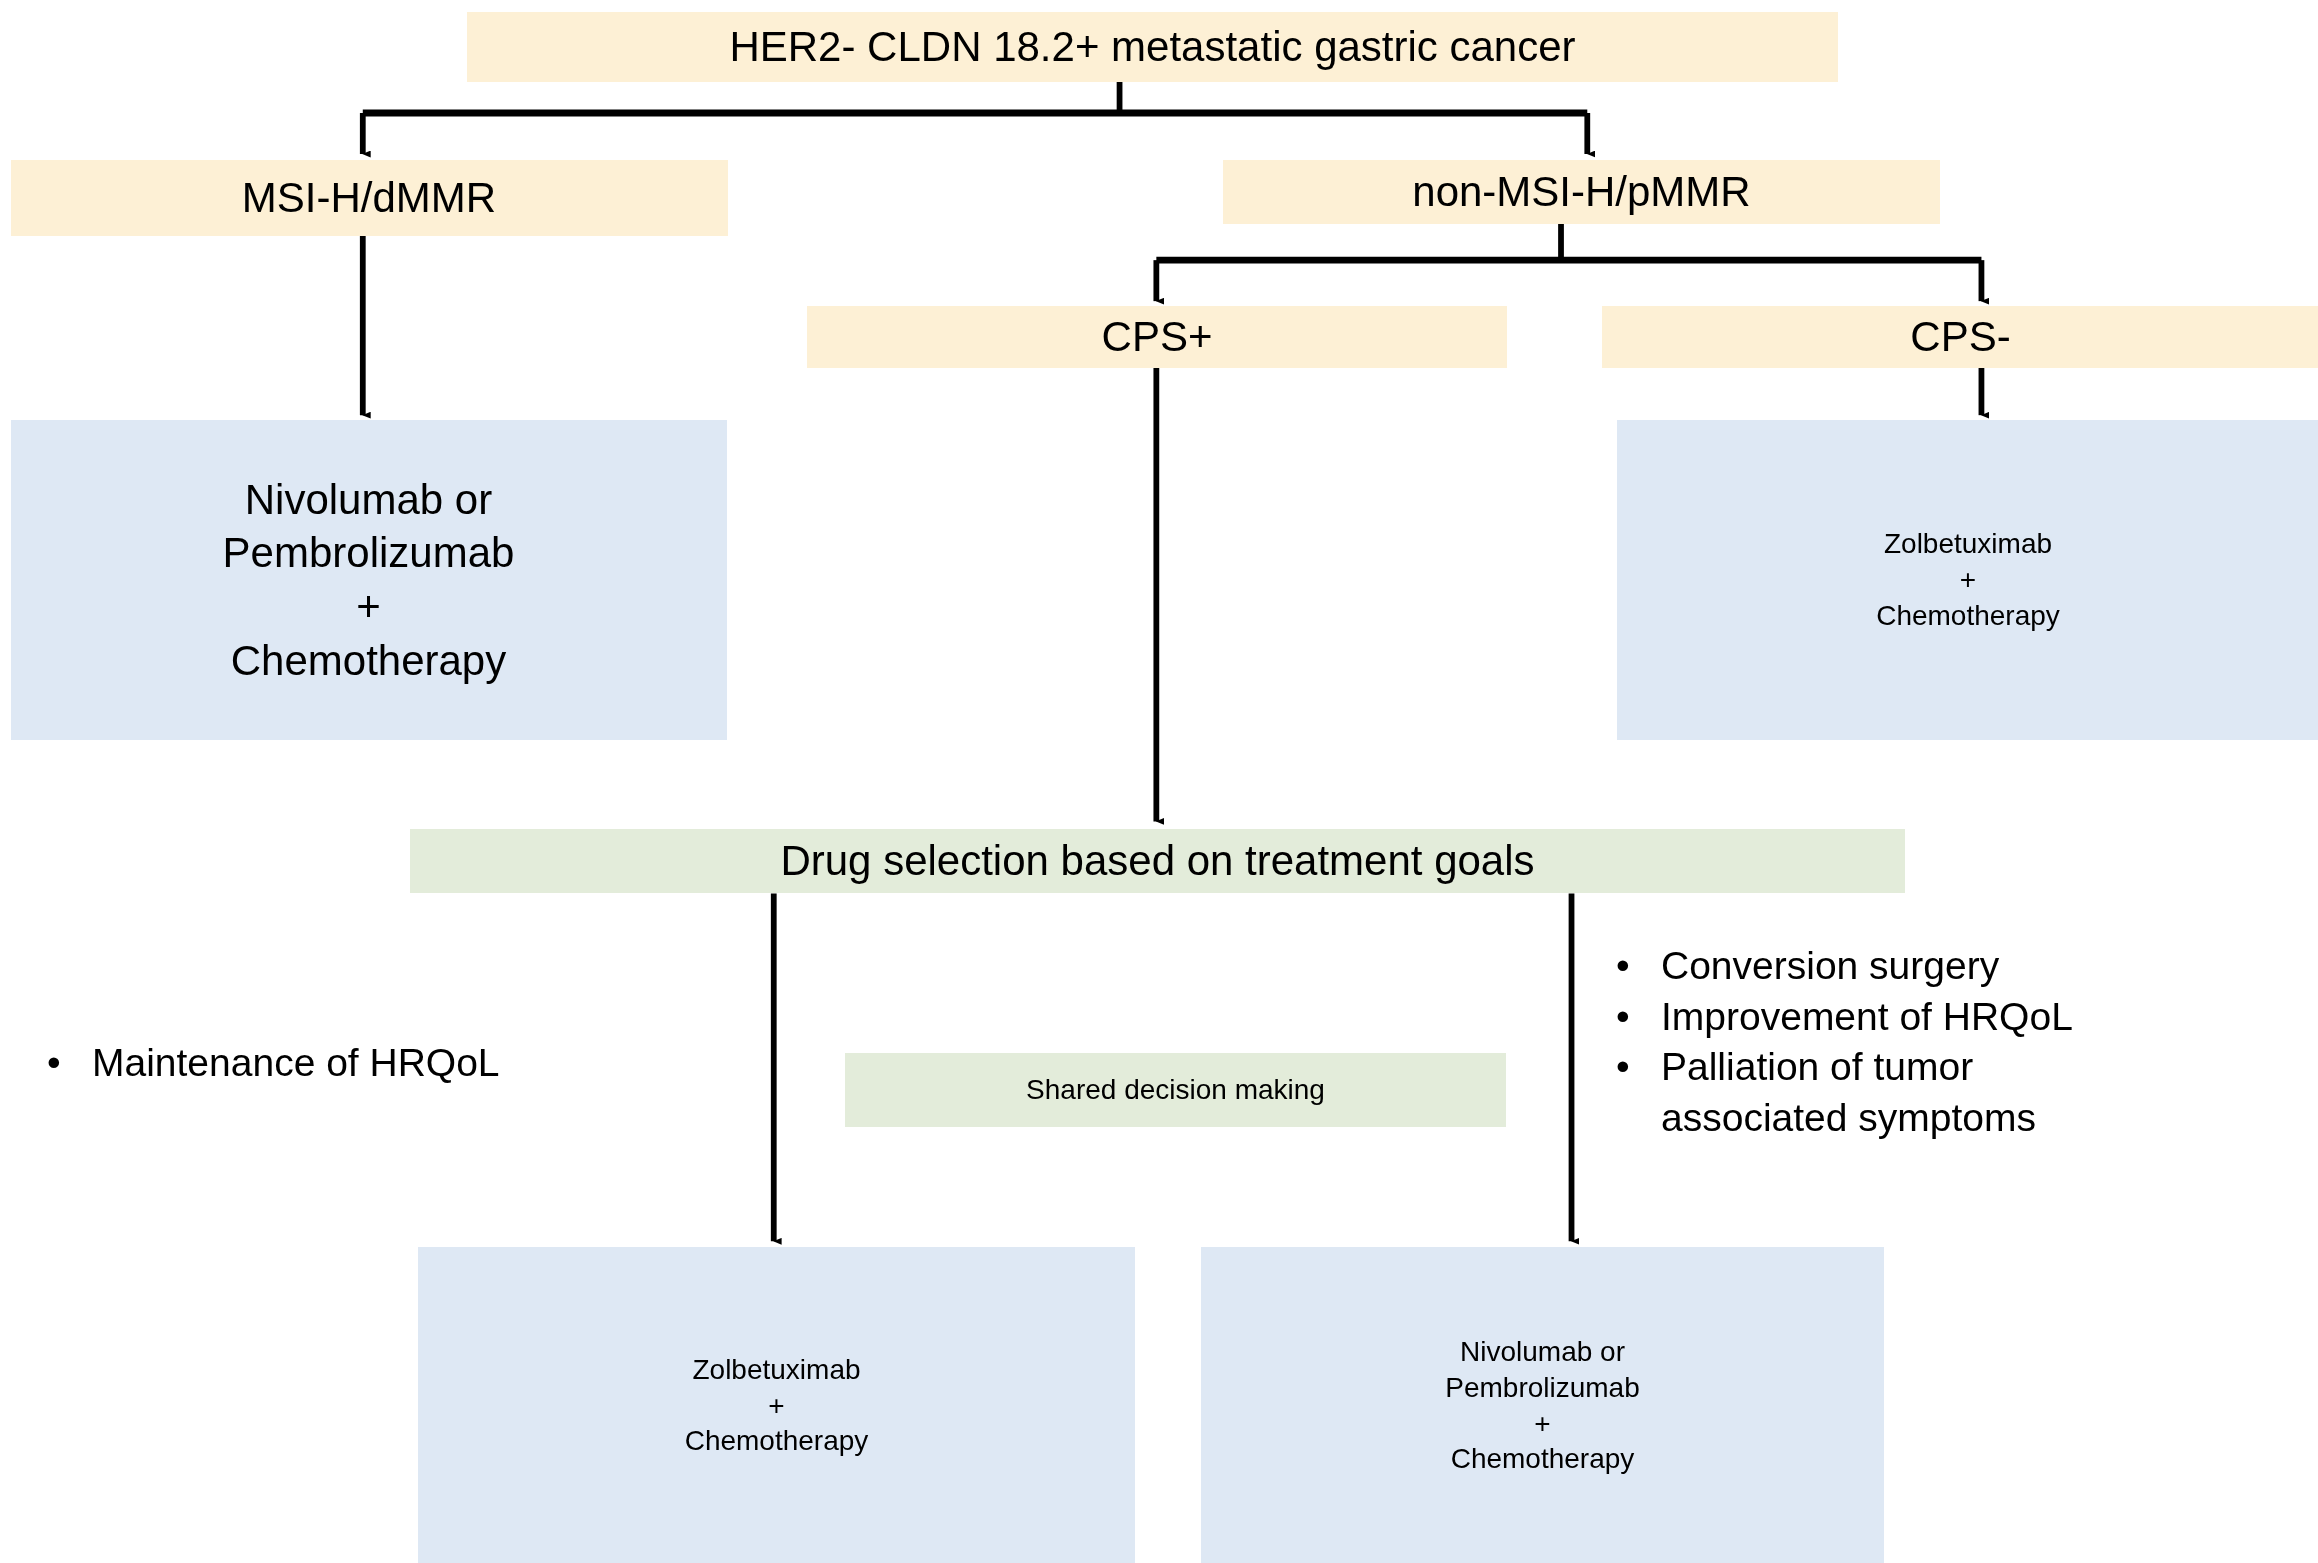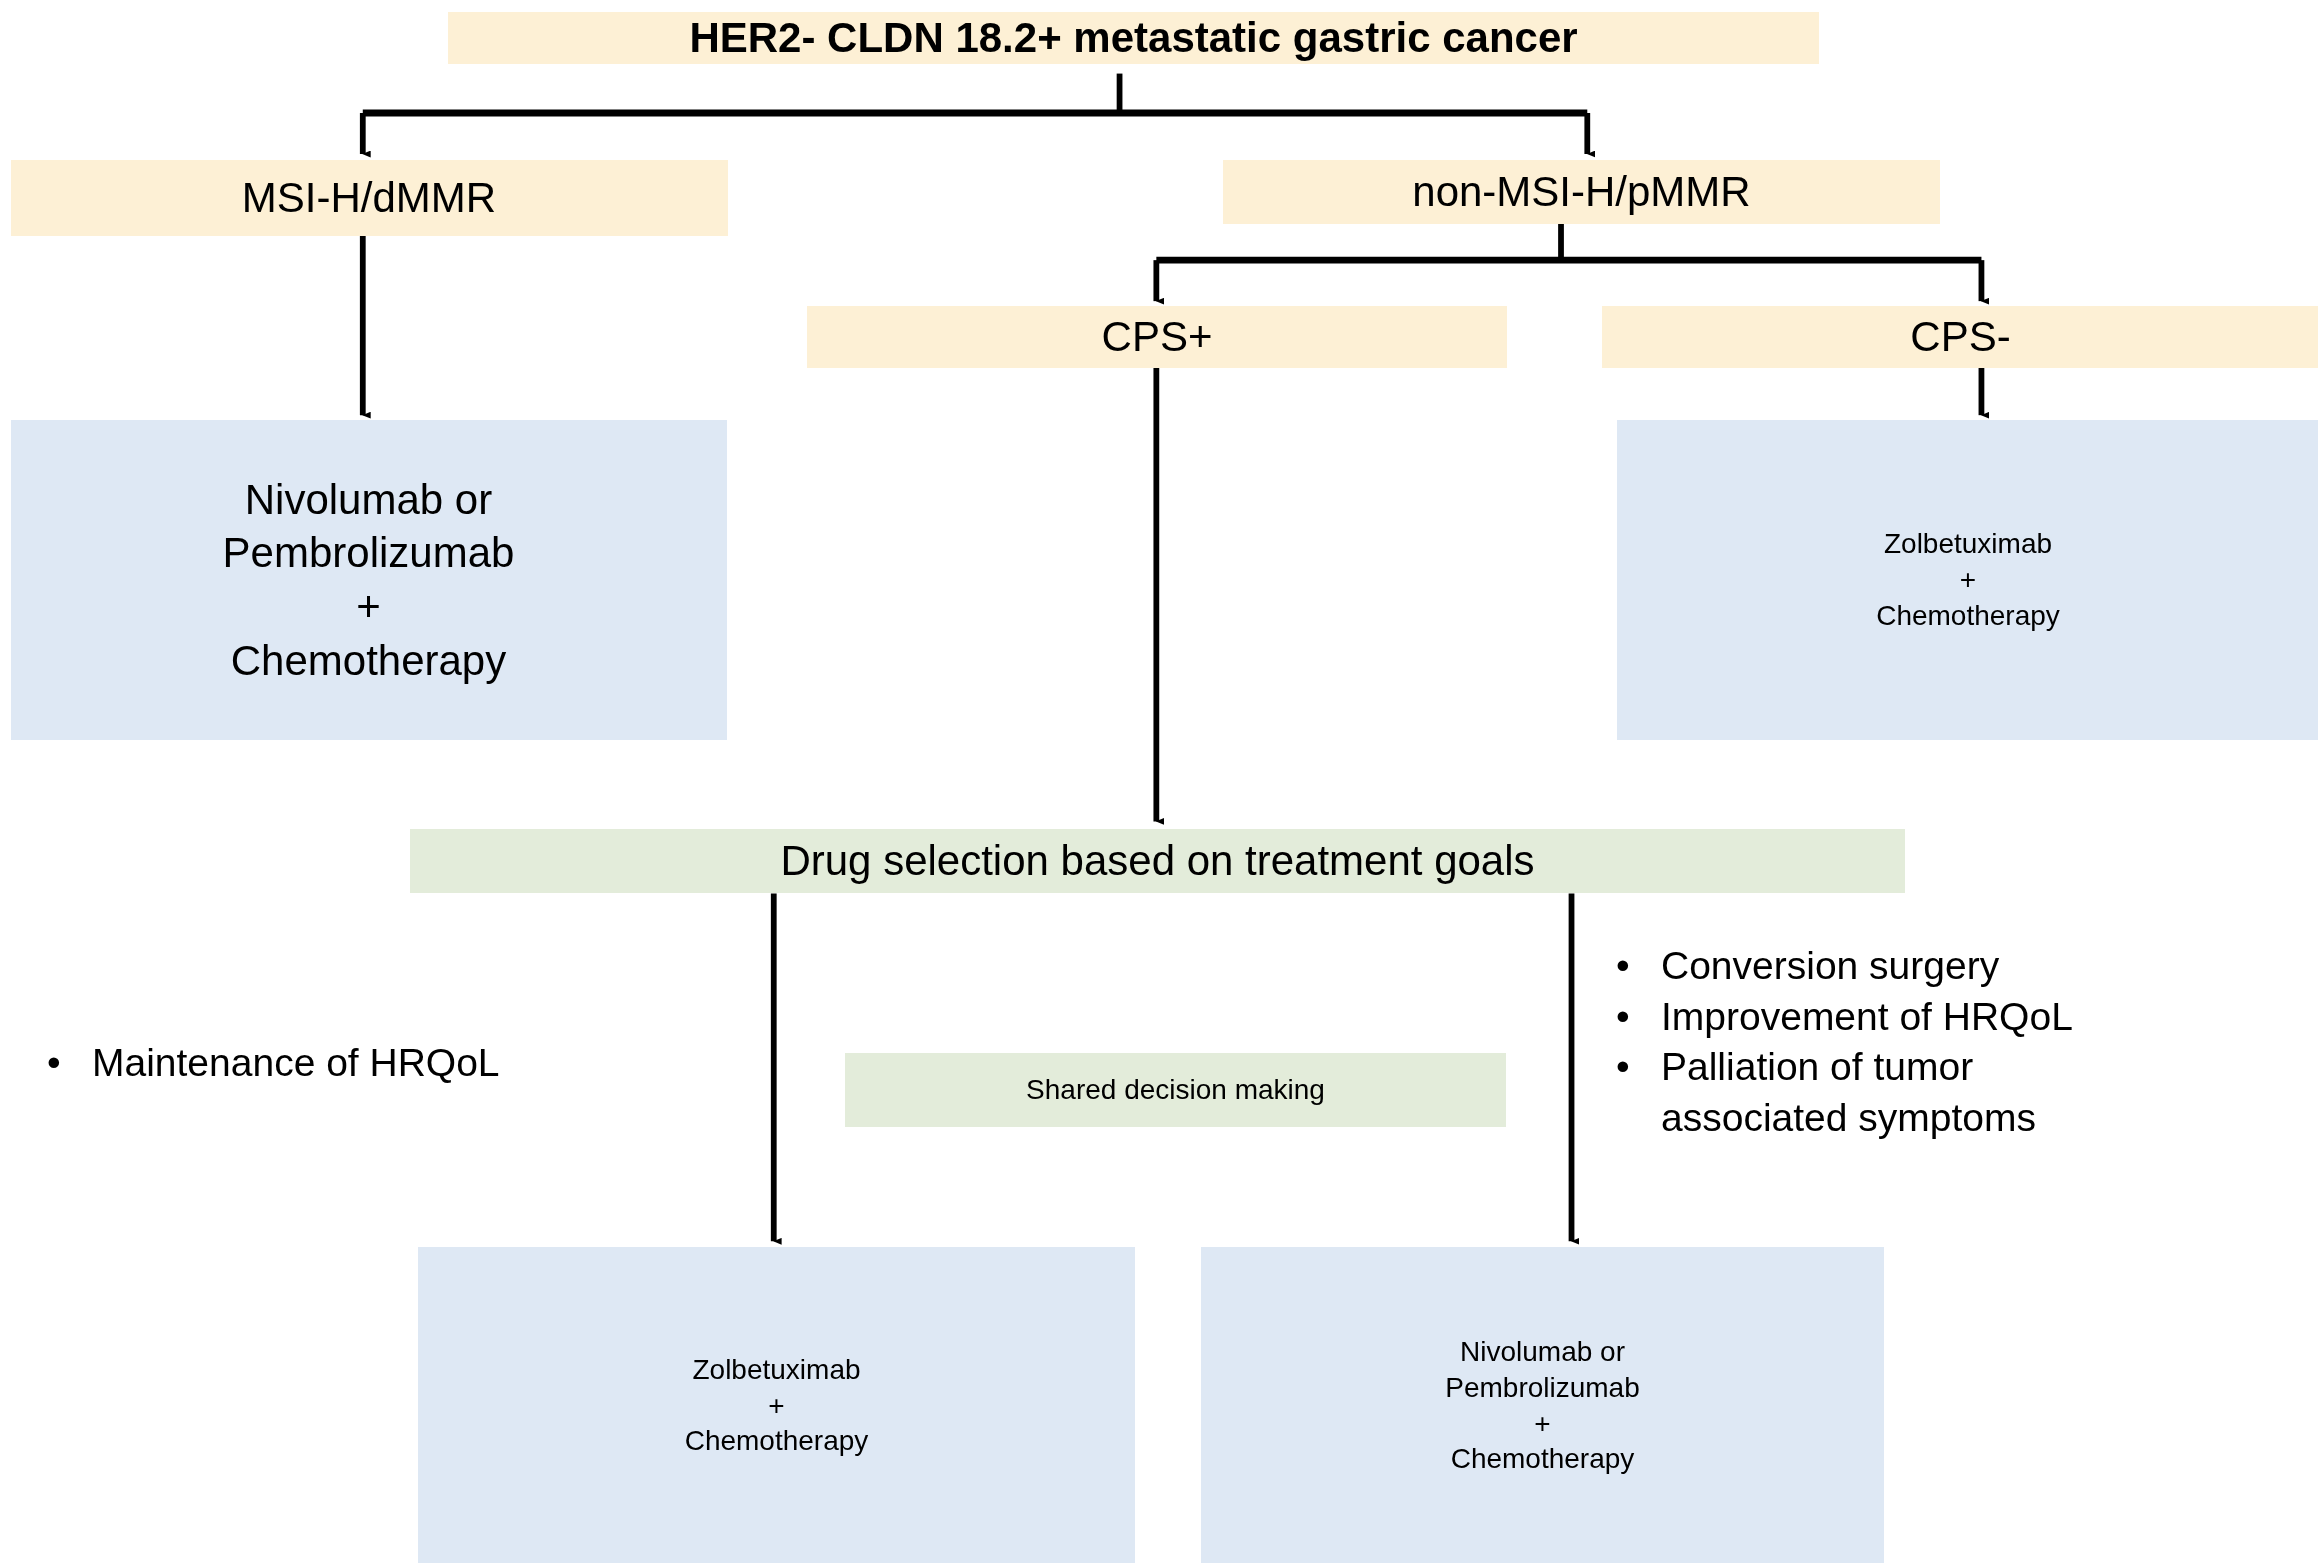--- a/index.html
+++ b/index.html
@@ -91,21 +91,21 @@
 
     <path d="M3770,700 L3770,790" stroke="#000000" stroke-width="11" fill="none" marker-end="url(#arrow)"></path>
 
     <path d="M2200,700 L2200,1563" stroke="#000000" stroke-width="11" fill="none" marker-end="url(#arrow)"></path>
 
     <path d="M1472,1700 L1472,2362" stroke="#000000" stroke-width="11" fill="none" marker-end="url(#arrow)"></path>
 
     <path d="M2990,1700 L2990,2362" stroke="#000000" stroke-width="11" fill="none" marker-end="url(#arrow)"></path>
   </svg>
 
-  <div class="box cream t-80" style="left:448px; top:11.6px; width:1371px; height:52px;font-weight:bold;">HER2- CLDN 18.2+ metastatic gastric cancer</div>
+  <div class="box cream t-80" style="left:467px; top:11.6px; width:1371px; height:70px;">HER2- CLDN 18.2+ metastatic gastric cancer</div>
 
   <div class="box cream t-80" style="left:10.5px; top:160px; width:717px; height:76px;">MSI-H/dMMR</div>
 
   <div class="box cream t-80" style="left:1223px; top:160px; width:717px; height:64px;">non-MSI-H/pMMR</div>
 
   <div class="box cream t-80" style="left:807px; top:306px; width:700px; height:62px;">CPS+</div>
 
   <div class="box cream t-80" style="left:1602px; top:306px; width:717px; height:62px;">CPS-</div>
 
   <div class="box blue t-80" style="left:10.5px; top:420px; width:716px; height:320px;">Nivolumab or

